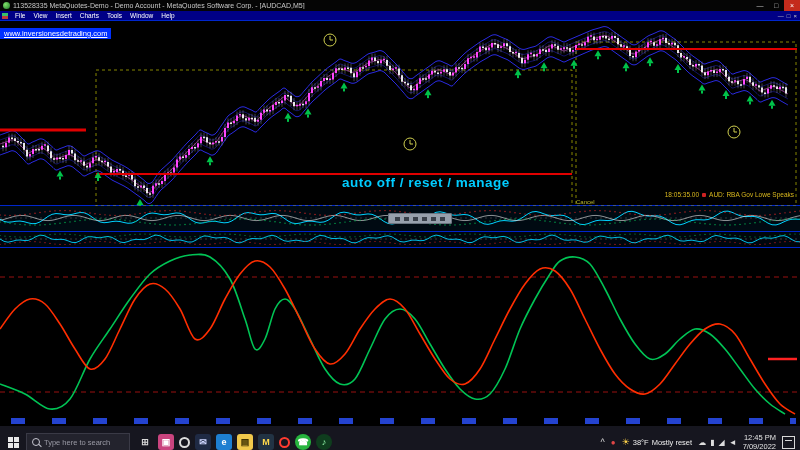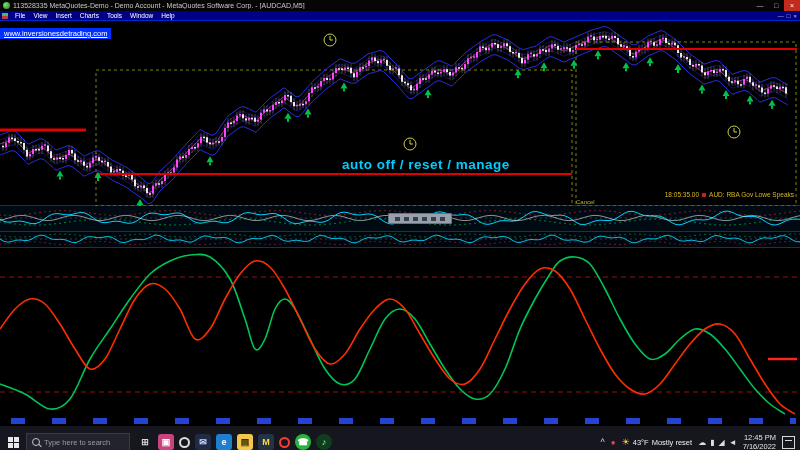--- a/index.html
+++ b/index.html
@@ -17,21 +17,21 @@
   .child-ico{width:6px;height:6px;background:linear-gradient(#39c06a 50%,#c03a3a 50%);margin-right:3px;}
   .menu-item{font-size:6.5px;color:#fff;padding:0 4px;line-height:9px;}
   .child-controls{margin-left:auto;display:flex;gap:3px;padding-right:3px;}
   .cc{font-size:6px;color:#c9c9c9;}
   
   .chart{position:relative;height:186px;background:#000;box-sizing:border-box;
          border-top:1px solid #0026cc;border-bottom:1px solid #0026cc;}
   .chart svg{position:absolute;left:0;top:1px;}
   .wm{position:absolute;left:0;top:7px;background:#0030ff;color:#fff;font-size:7.5px;
       padding:1px 4px;text-decoration:underline;cursor:pointer;}
-  .overlay{position:absolute;left:342px;top:136px;color:#00ccff;font-size:13.5px;font-weight:bold;letter-spacing:0.5px;}
+  .overlay{position:absolute;left:342px;top:154px;color:#00ccff;font-size:13.5px;font-weight:bold;letter-spacing:0.5px;}
   .news{position:absolute;right:6px;top:170px;font-size:6.5px;color:#d9b81e;display:flex;align-items:center;gap:3px;white-space:nowrap;}
   .news .dot{width:4px;height:4px;background:#cc2222;border-radius:1px;}
   .cancel{position:absolute;left:576px;top:178px;color:#b9b92e;font-size:6px;}
   .panel{position:relative;box-sizing:border-box;background:#000;}
   .p1{height:26px;border-bottom:1px solid #0026cc;background:#000a12;}
   .p2{height:16px;border-bottom:1px solid #0026cc;background:#00060d;}
   .p3{height:178px;border-top:0;}
   .panel svg{position:absolute;left:0;top:0;}
   .badge{position:absolute;left:388px;top:7px;width:64px;height:11px;background:#97a0ac;border-radius:2px;
          box-shadow:inset 0 0 0 1px #6a7480;}
@@ -1405,30 +1405,30 @@
         <span class="tile" style="background: rgb(39, 180, 62); color: rgb(255, 255, 255); border-radius: 50%;">☎</span>
         <span class="tile" style="background: rgb(15, 61, 30); color: rgb(142, 240, 166); border-radius: 50%;">♪</span>
       </div>
     <div class="tray">
       <span class="chev">^</span>
       <span id="trayLeft" style="display:flex;gap:4px;">
           <span class="trayico" style="color: rgb(224, 70, 70);">●</span>
         </span>
       <div class="weather">
         <span class="sun">☀</span>
-        <span class="wtxt">43°F</span>
+        <span class="wtxt">38°F</span>
         <span class="wtxt">Mostly reset</span>
       </div>
       <span id="trayRight" style="display:flex;gap:4px;">
           <span class="trayico" style="color: rgb(221, 221, 221);">☁</span>
           <span class="trayico" style="color: rgb(221, 221, 221);">▮</span>
           <span class="trayico" style="color: rgb(221, 221, 221);">◢</span>
           <span class="trayico" style="color: rgb(221, 221, 221);">◄</span>
         </span>
       <div class="clock">
         <div>12:45 PM</div>
-        <div>7/16/2022</div>
+        <div>7/09/2022</div>
       </div>
       <span class="ac"></span>
     </div>
   </div>
 
 </div>
 
 </body></html>

